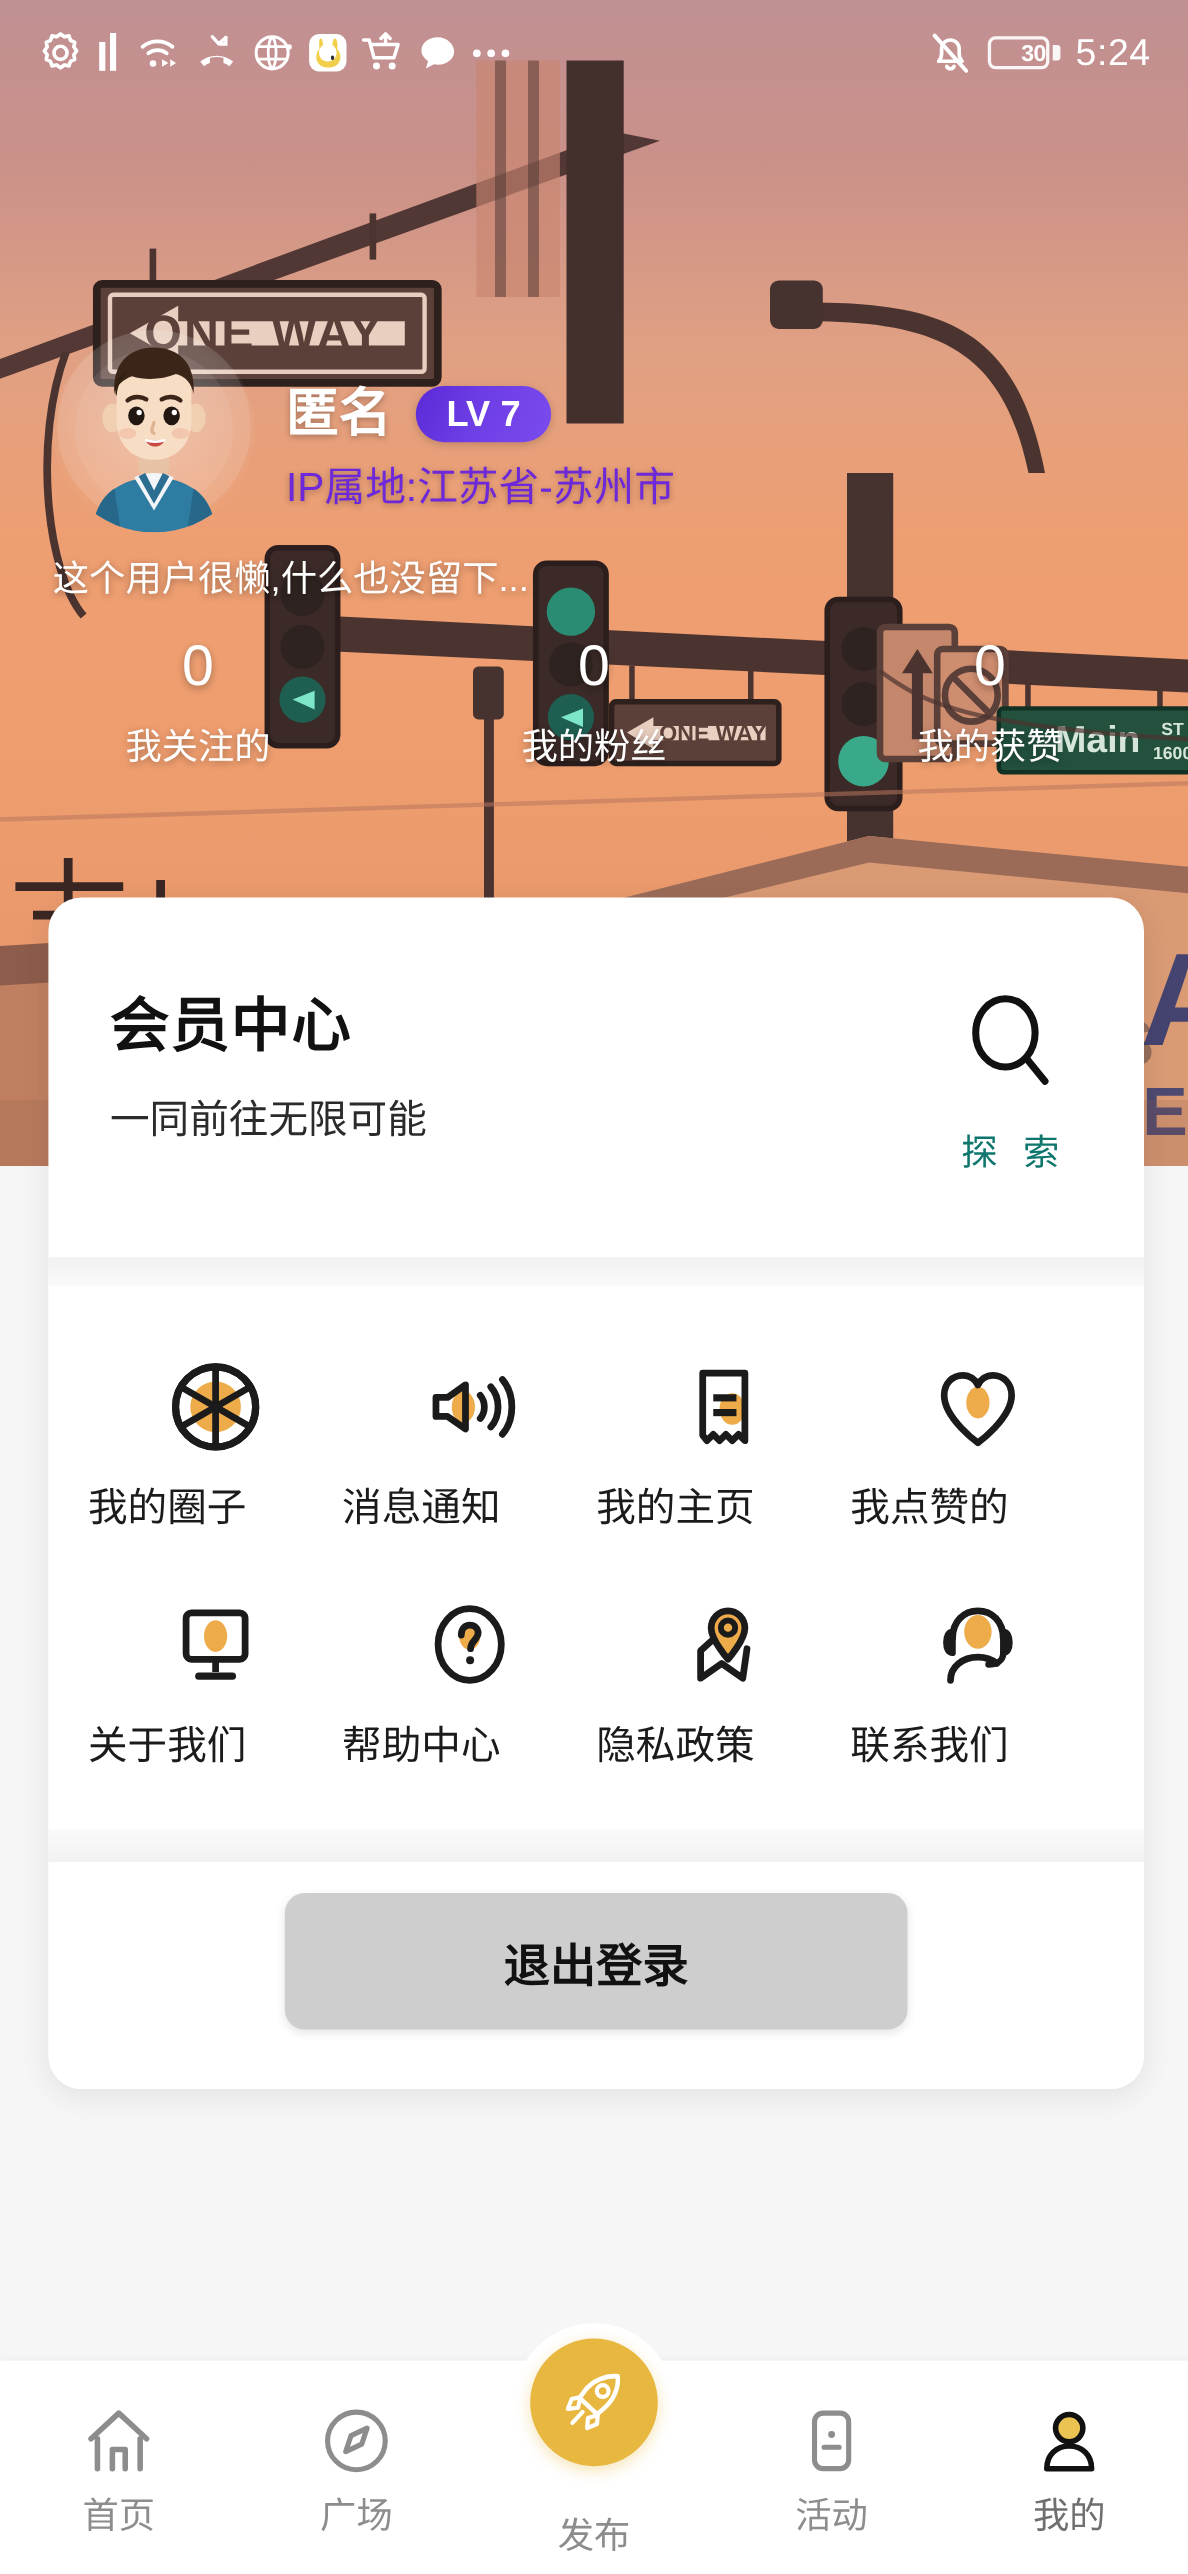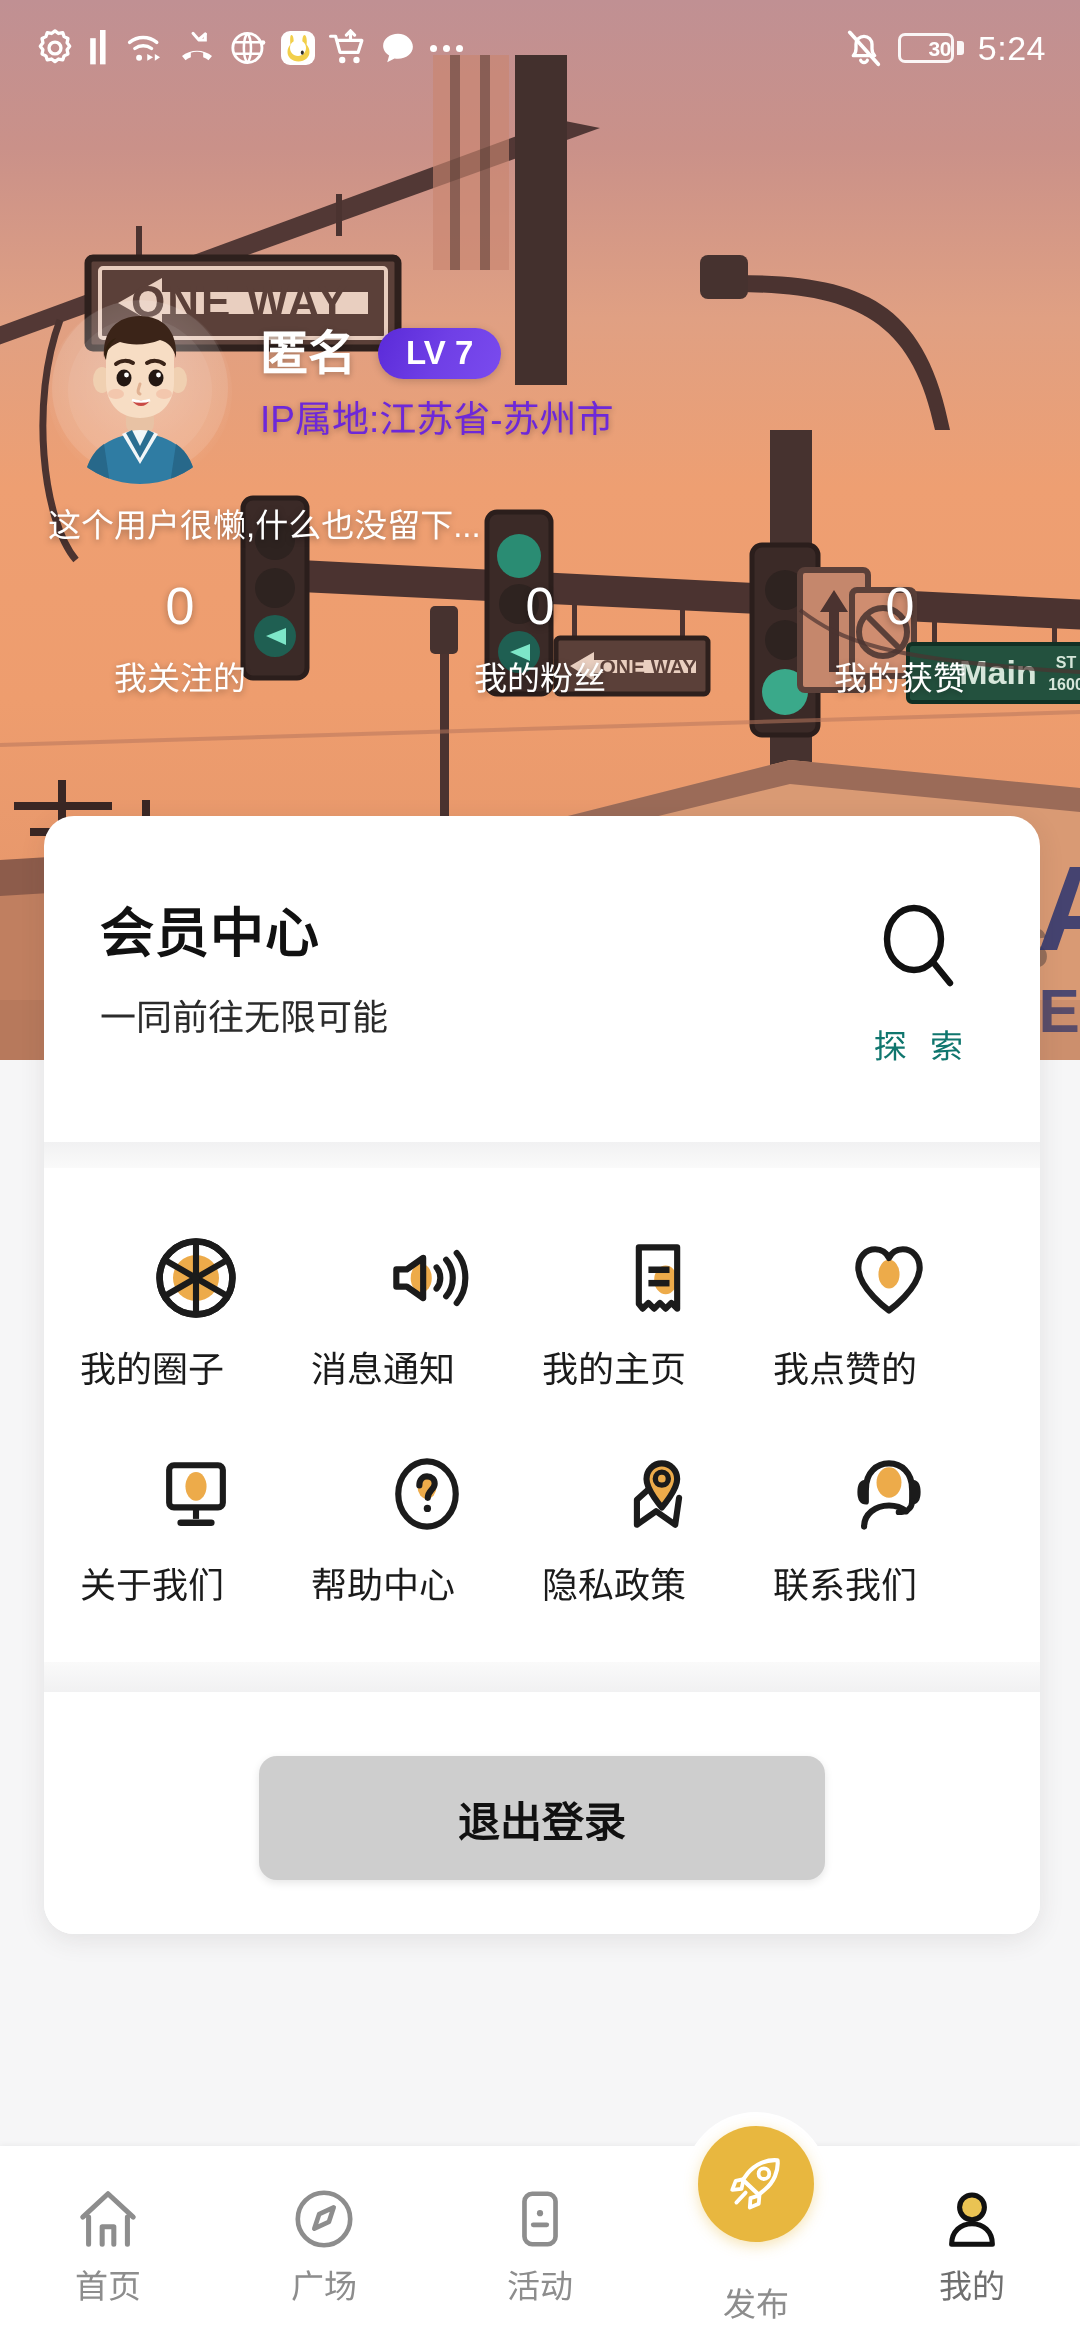--- a/index.html
+++ b/index.html
@@ -40,21 +40,21 @@
   .sb-time { font-size:34px; font-weight:500; color:#fff; letter-spacing:.5px; }
   .rabbit {
     width:34px; height:34px; border-radius:9px;
     background:#fff; display:flex; align-items:center; justify-content:center;
   }
   .dots3 { display:flex; gap:6px; align-items:center; }
   .dots3 i { width:7px; height:7px; border-radius:50%; background:#fff; display:block; }
 
   
   .profile { position:absolute; left:0; top:300px; width:1080px; z-index:20; }
-  .prow { display:flex; align-items:flex-start; padding-left:48px; }
+  .prow { display:flex; align-items:center; padding-left:48px; }
   .avatar-wrap {
     position:relative; width:184px; height:184px; flex:0 0 184px;
     border-radius:50%; overflow:hidden;
     background:radial-gradient(circle at 50% 45%, rgba(255,255,255,.22) 0%, rgba(255,255,255,.05) 62%, rgba(255,255,255,0) 76%);
   }
   .avatar-wrap svg { position:absolute; left:0; top:0; width:184px; height:184px; }
   .pinfo { padding-left:28px; padding-top:28px; }
   .nameline { display:flex; align-items:center; gap:22px; }
   .uname {
     font-size:48px; font-weight:700; color:#fff; line-height:1;
@@ -117,21 +117,20 @@
 
   .sep-band2 { height:30px; background:linear-gradient(#fafafa,#f1f1f2); }
 
   .logout-wrap { background:#fff; padding:28px 0 54px; display:flex; justify-content:center; }
   .logout {
     width:566px; height:124px; border-radius:18px;
     background:#cecece; border:none; cursor:pointer;
     font-family:inherit; font-size:42px; font-weight:700; color:#111;
     display:flex; align-items:center; justify-content:center;
     box-shadow:0 3px 9px rgba(0,0,0,.10);
-    margin-top:36px;
   }
 
   
   .navbar {
     position:absolute; left:0; bottom:0; width:1080px; height:194px;
     background:#fff; display:flex; align-items:flex-start;
     box-shadow:0 -1px 6px rgba(0,0,0,.05); z-index:50;
   }
   .navitem {
     flex:1; display:flex; flex-direction:column; align-items:center;
@@ -565,45 +564,45 @@
     <div class="navitem">
       <div class="nico">
         <svg width="66" height="66" viewBox="0 0 34 34">
           <circle cx="17" cy="17" r="13.5" fill="none" stroke="#8d8d8d" stroke-width="2.4"></circle>
           <path d="M22 11 L14.5 14.5 L12 22 L19.5 18.5 Z" fill="none" stroke="#8d8d8d" stroke-width="2.4" stroke-linejoin="round"></path>
         </svg>
       </div>
       <div class="nlbl">广场</div>
     </div>
 
-    <div class="navitem">
-      <div class="nico">
-        <svg width="66" height="66" viewBox="0 0 34 34">
-          <rect x="9" y="4" width="16" height="26" rx="4" fill="none" stroke="#8d8d8d" stroke-width="2.4"></rect>
-          <circle cx="17" cy="14" r="1.6" fill="#8d8d8d"></circle>
-          <path d="M13.5 20 L20.5 20" stroke="#8d8d8d" stroke-width="2.4" stroke-linecap="round"></path>
-        </svg>
-      </div>
-      <div class="nlbl">活动</div>
-    </div>
-
     <div class="navitem center">
       <div class="fab-notch"></div>
       <div class="fab">
         <svg width="62" height="62" viewBox="0 0 36 36">
           <path d="M30.5 4.2 C24 3.6 17.2 6.6 13.2 11.8 L10.4 15.6 L19.6 24.2 L23.2 21.2 C28.2 17 31.2 10.6 30.5 4.2 Z" fill="none" stroke="#fff" stroke-width="2.4" stroke-linejoin="round"></path>
           <circle cx="22.6" cy="12" r="3.1" fill="none" stroke="#fff" stroke-width="2.2"></circle>
           <path d="M10.8 15.2 L6.2 16.2 L4.2 21.4 L9.6 20.8 Z" fill="none" stroke="#fff" stroke-width="2.2" stroke-linejoin="round"></path>
           <path d="M20 24.6 L19.6 29.4 L14.4 31.6 L14.8 26.2 Z" fill="none" stroke="#fff" stroke-width="2.2" stroke-linejoin="round"></path>
           <path d="M12 23 L6.6 28.8" stroke="#fff" stroke-width="2.2" stroke-linecap="round"></path>
         </svg>
       </div>
       <div class="nlbl">发布</div>
     </div>
 
+    <div class="navitem">
+      <div class="nico">
+        <svg width="66" height="66" viewBox="0 0 34 34">
+          <rect x="9" y="4" width="16" height="26" rx="4" fill="none" stroke="#8d8d8d" stroke-width="2.4"></rect>
+          <circle cx="17" cy="14" r="1.6" fill="#8d8d8d"></circle>
+          <path d="M13.5 20 L20.5 20" stroke="#8d8d8d" stroke-width="2.4" stroke-linecap="round"></path>
+        </svg>
+      </div>
+      <div class="nlbl">活动</div>
+    </div>
+
     <div class="navitem active">
       <div class="nico">
         <svg width="66" height="66" viewBox="0 0 34 34">
           <circle cx="17" cy="11" r="6.4" fill="#eac353"></circle>
           <circle cx="17" cy="11" r="6.4" fill="none" stroke="#111" stroke-width="2.6"></circle>
           <path d="M6.5 30 C6.5 23.4 11.2 19.4 17 19.4 C22.8 19.4 27.5 23.4 27.5 30 Z" fill="none" stroke="#111" stroke-width="2.6" stroke-linejoin="round"></path>
         </svg>
       </div>
       <div class="nlbl">我的</div>
     </div>

